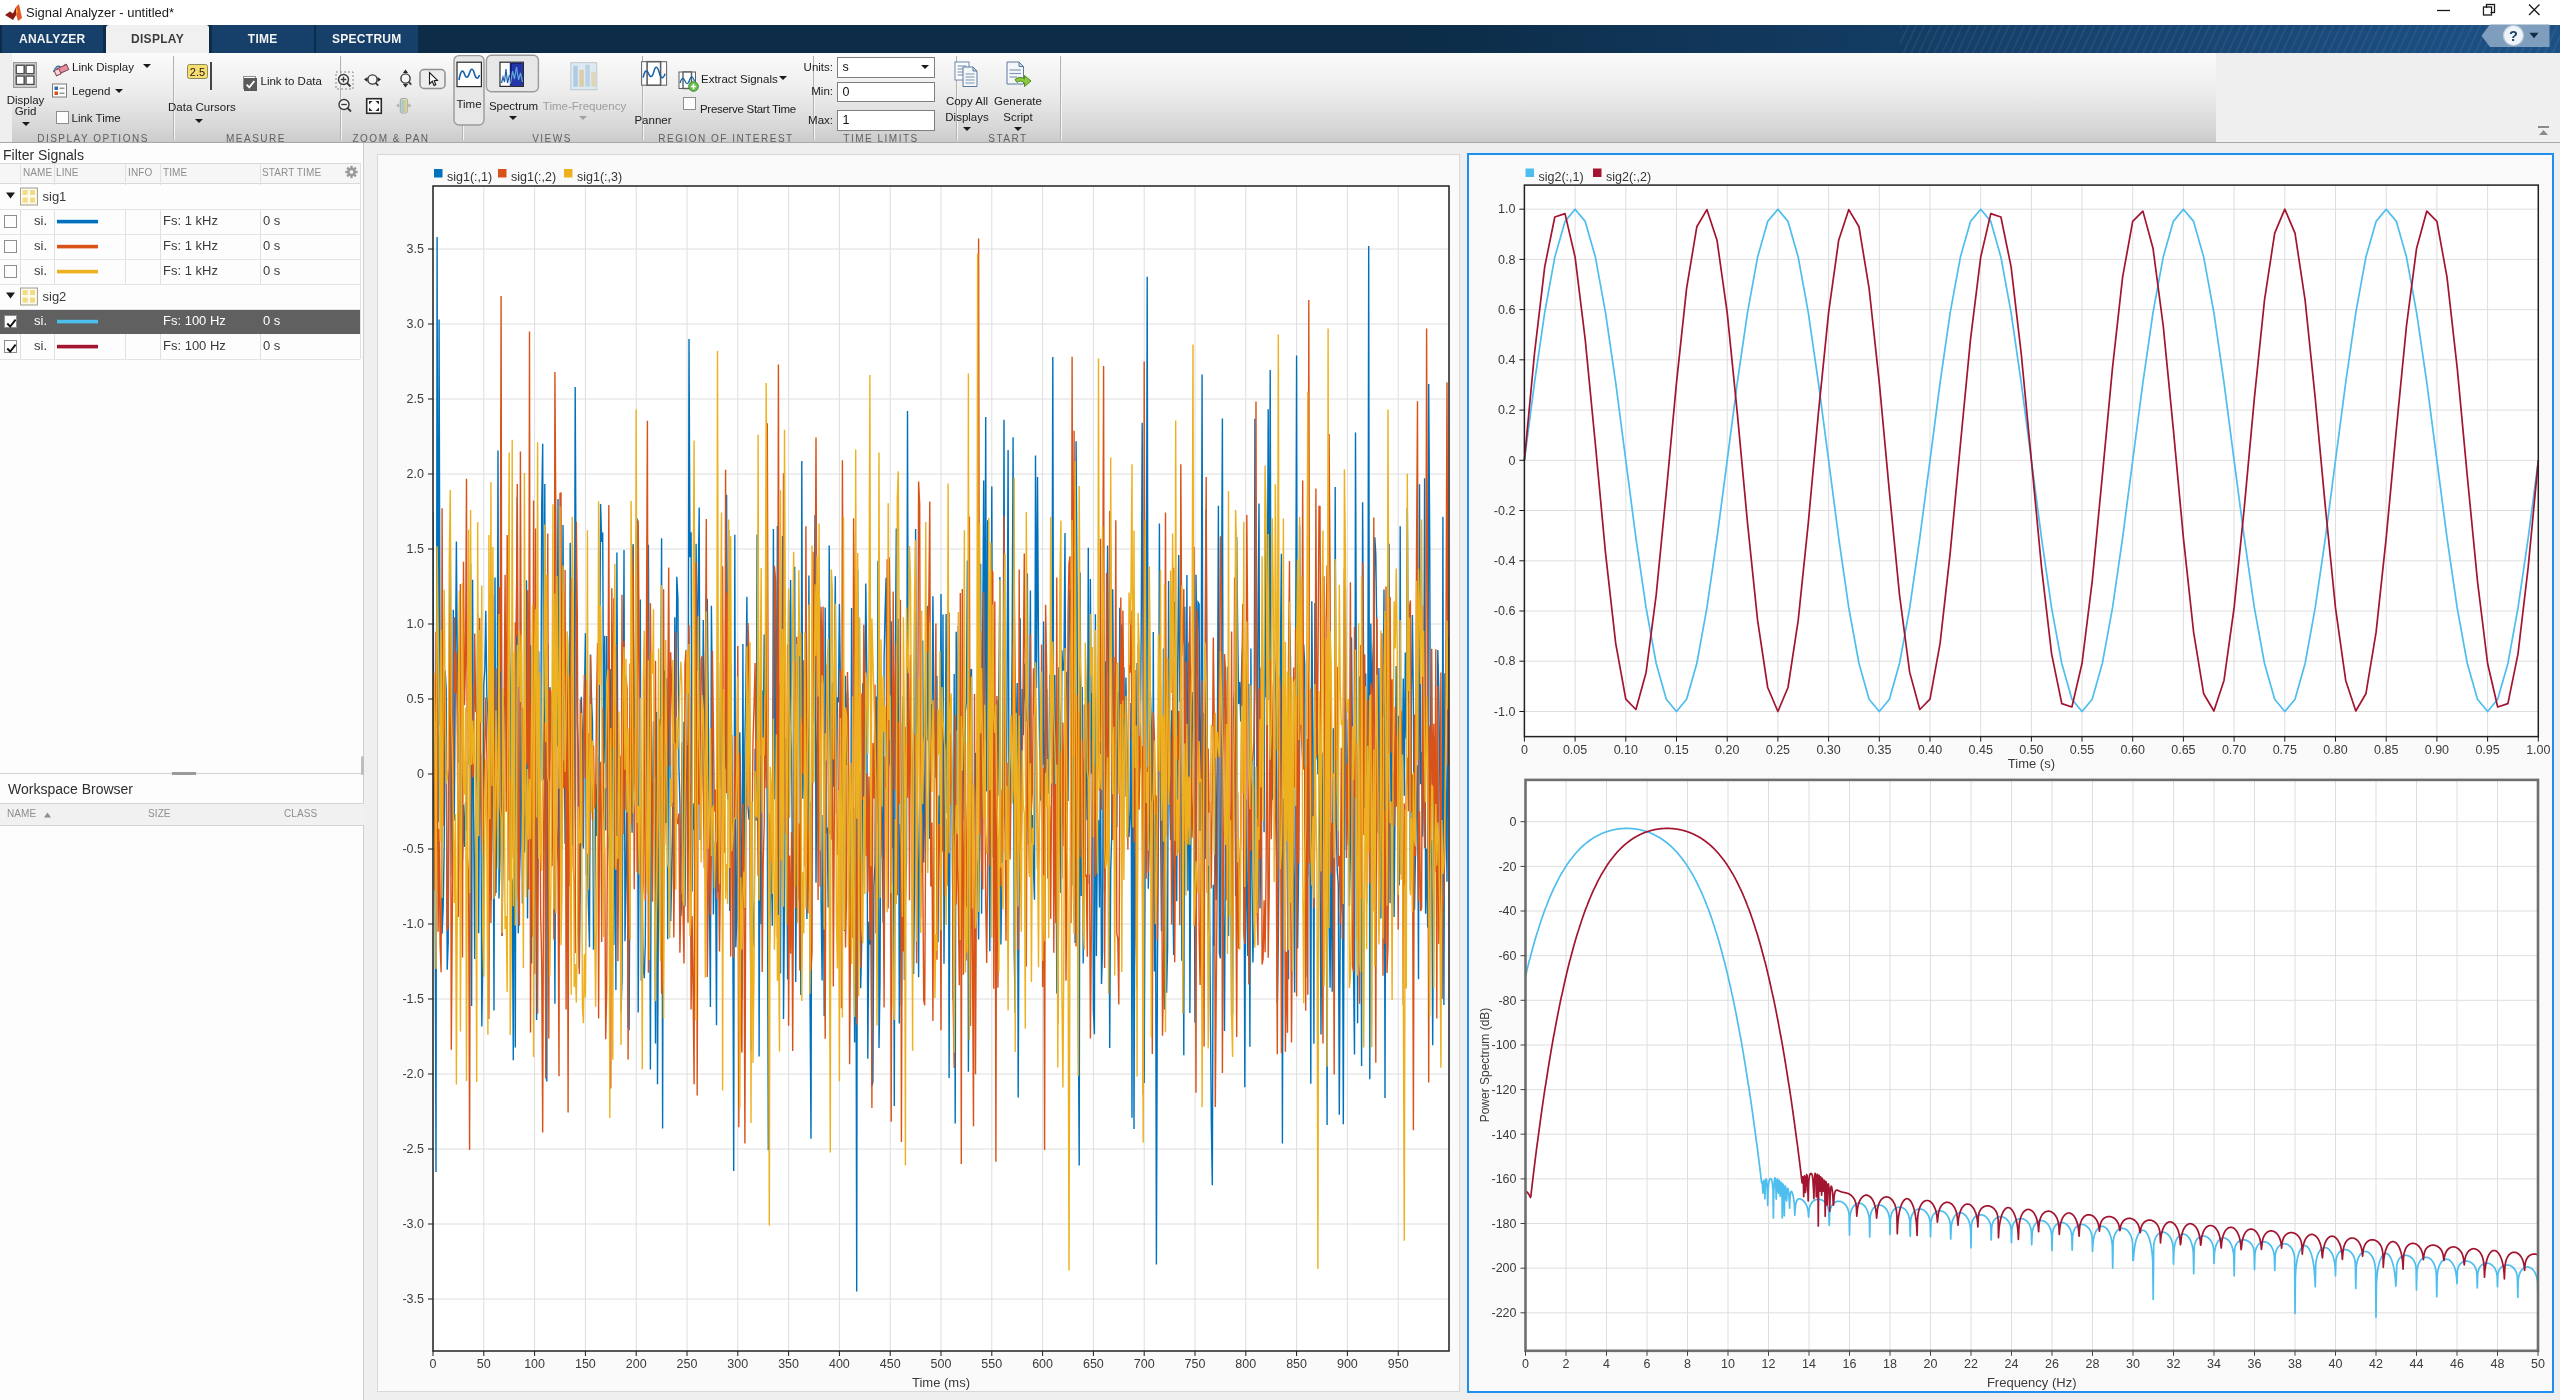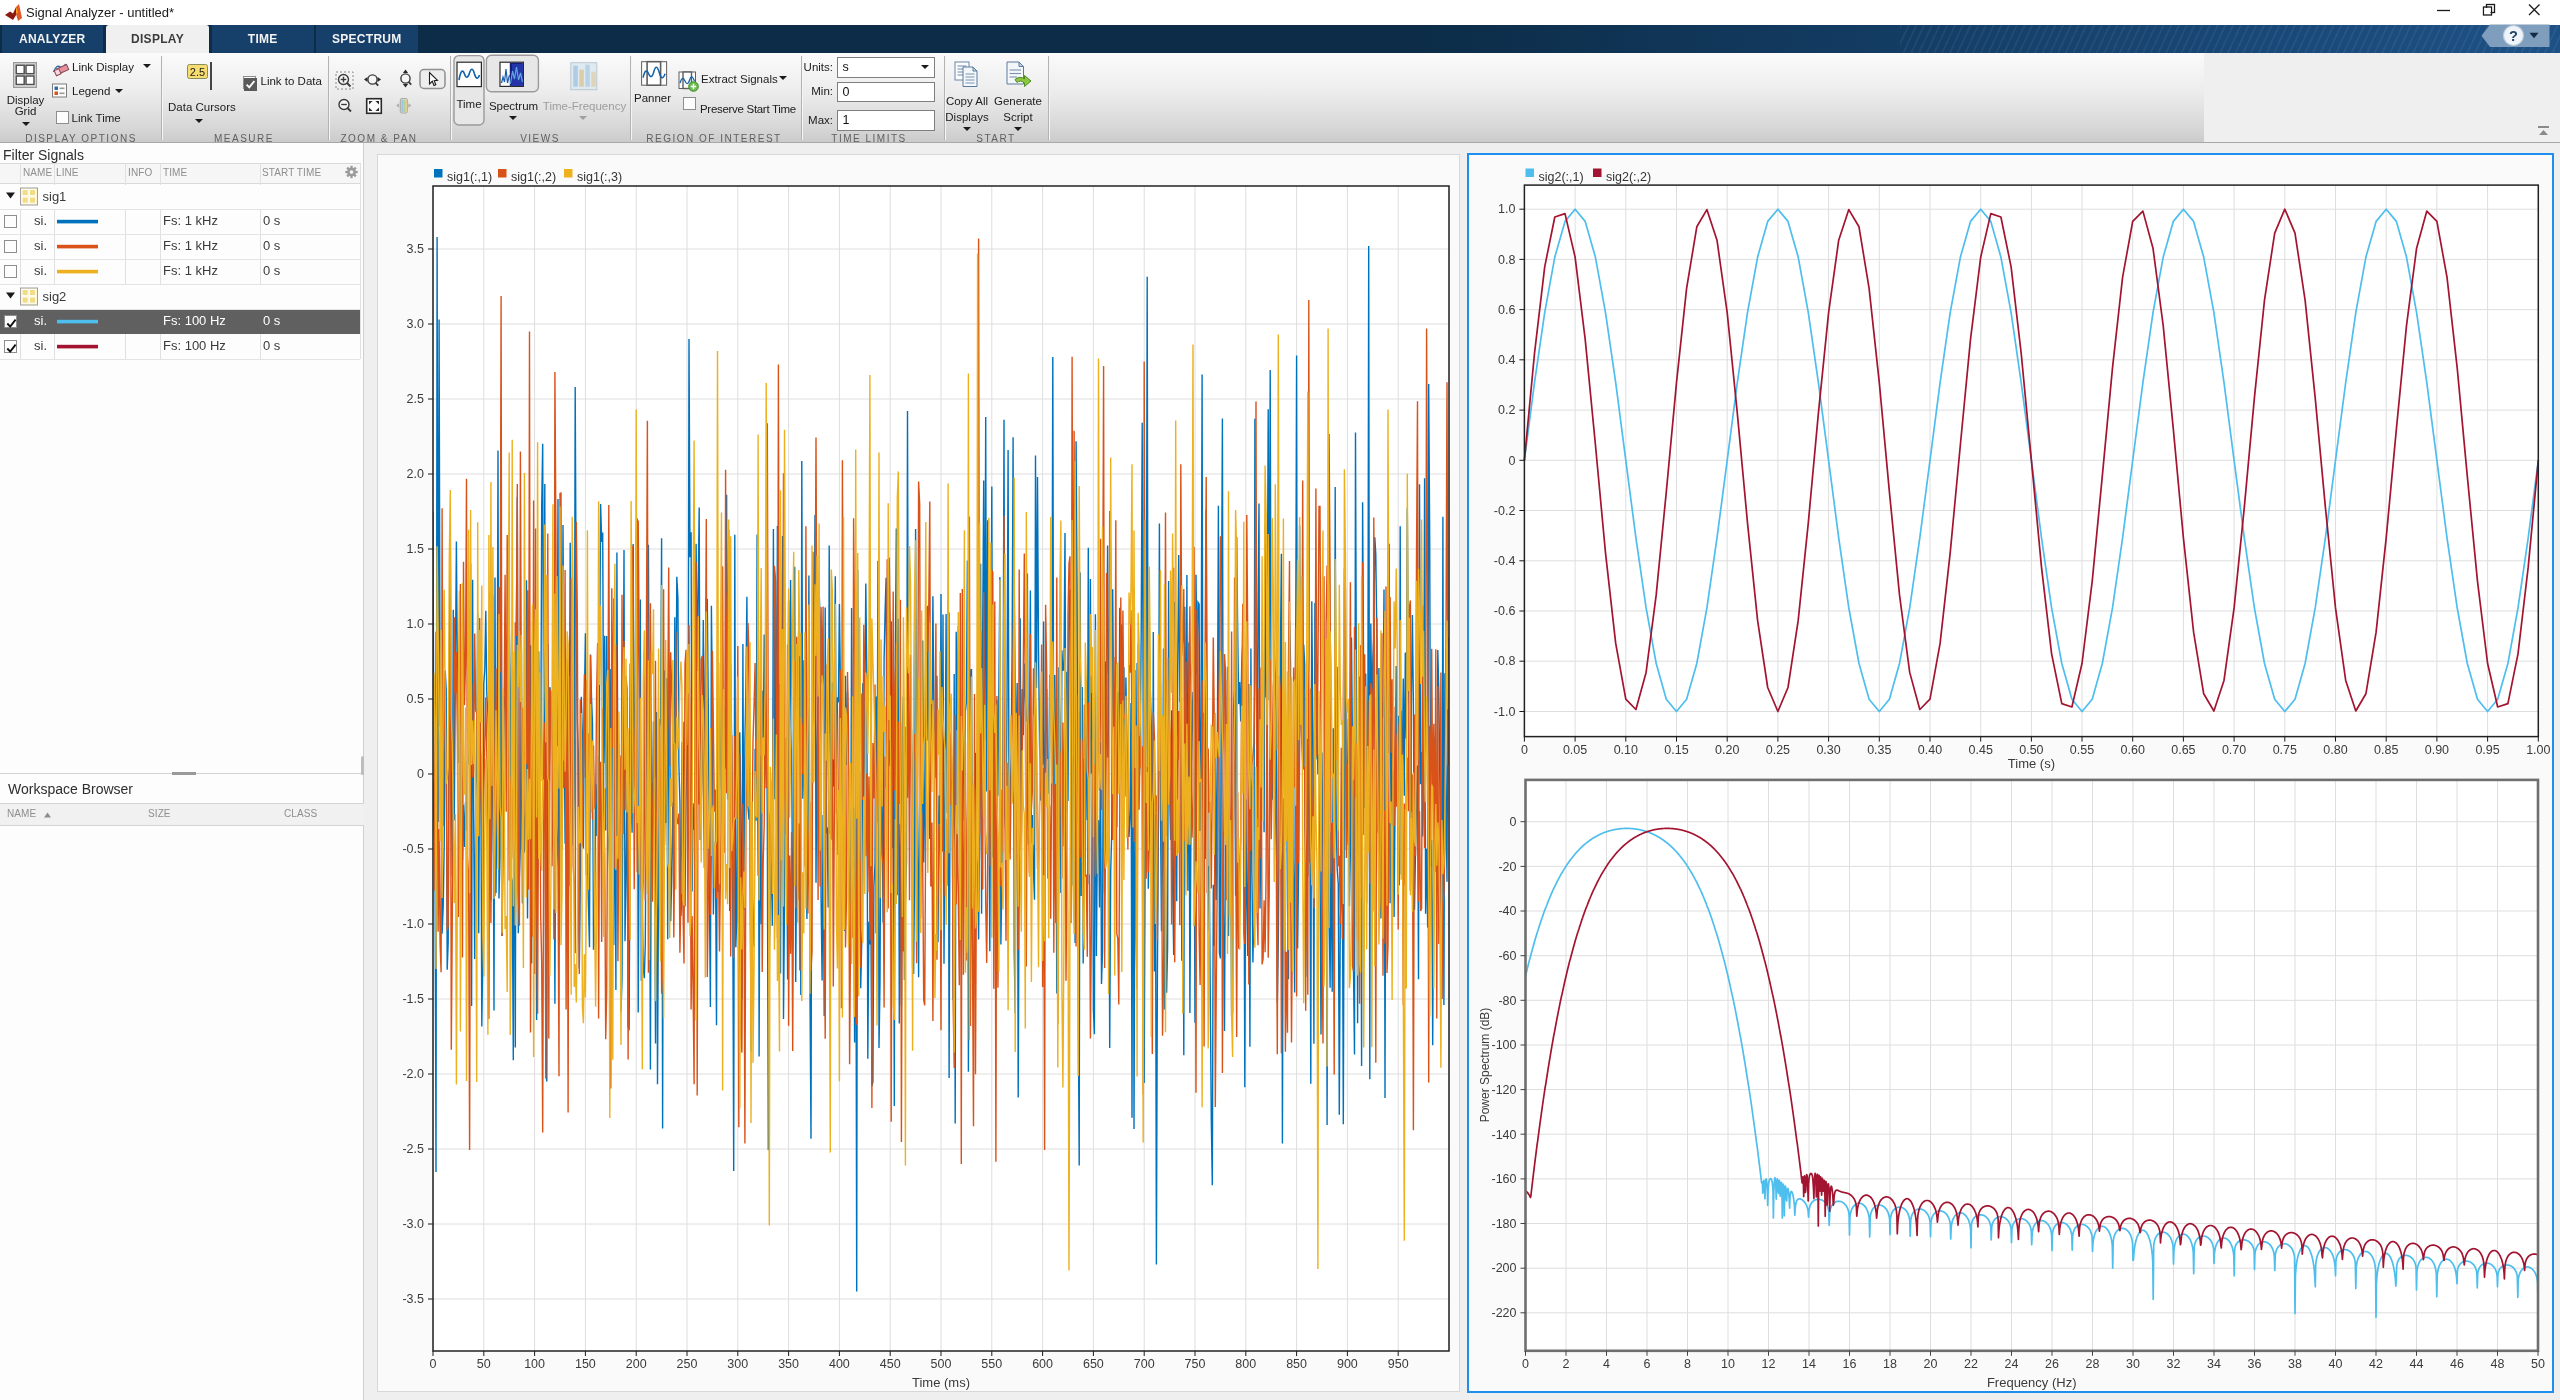--- a/index.html
+++ b/index.html
@@ -2,21 +2,21 @@
 <html><head><meta charset="utf-8"><title>Signal Analyzer - untitled*</title>
 <style>
 *{margin:0;padding:0;box-sizing:border-box}
 html,body{width:2560px;height:1400px;overflow:hidden;font-family:"Liberation Sans",sans-serif;background:#efefef}
 .abs{position:absolute}
 #titlebar{left:0;top:0;width:2560px;height:25px;background:#ffffff}
 #title-text{left:26px;top:5px;font-size:13px;color:#1a1a1a}
 #tabbar{left:0;top:25px;width:2560px;height:27.5px;background:linear-gradient(90deg,#0c2c47 0%,#0c2c47 55%,#15406a 78%,#1d5186 100%)}
 .tab{position:absolute;top:0;height:27.5px;background:#16406a;color:#f3f3f3;font-size:12px;font-weight:bold;text-align:center;line-height:28px;letter-spacing:0.3px}
 .tab.active{background:#f0f0f0;color:#3c3c3c;border-radius:3px 3px 0 0}
-#ribbon{left:0;top:52.5px;width:2204px;height:89px;background:linear-gradient(180deg,#fbfbfb 0%,#ececec 45%,#d6d6d6 85%,#cbcbcb 100%)}
+#ribbon{left:12px;top:52.5px;width:2204px;height:89px;background:linear-gradient(180deg,#fbfbfb 0%,#ececec 45%,#d6d6d6 85%,#cbcbcb 100%)}
 .seclabel{position:absolute;top:80px;font-size:10px;color:#5f5f5f;letter-spacing:1.5px;transform:translateX(-50%);white-space:nowrap}
 .vsep{position:absolute;top:3px;width:1px;height:84px;background:#b3b3b3;box-shadow:1px 0 0 #f5f5f5}
 #ribbonline{left:0;top:141.5px;width:2560px;height:1px;background:#a8a8a8}
 .rtext{position:absolute;font-size:11.5px;color:#202020;white-space:nowrap}
 .rtext.wrap{white-space:normal}
 .rtext.dim{color:#9d9d9d}
 .arrow{position:absolute;width:0;height:0;border-left:4.5px solid transparent;border-right:4.5px solid transparent;border-top:4.5px solid #1a1a1a}
 .arrow.dim{border-top-color:#a0a0a0}
 .cbox{position:absolute;width:13px;height:13px;background:#fdfdfd;border:1px solid #8e8e8e}
 .combo{position:absolute;background:#fff;border:1px solid #7f7f7f;font-size:12.5px;color:#111;padding-left:5px}
@@ -331,21 +331,21 @@
 <div class="cbox" style="left:242.5px;top:75.5px"><svg width="13" height="13" viewBox="0 0 13 13">
       <rect x="0" y="0" width="13" height="13" fill="#5a5a5a"></rect>
       <path d="M2.6 6.6 L5.3 9.4 L10.4 3.0" fill="none" stroke="#fff" stroke-width="1.9"></path>
     </svg></div>
 <div class="rtext abs" style="left:260.5px;top:75px">Link to Data</div>
 <div class="rtext abs" style="left:454px;top:98px;width:30px;text-align:center">Time</div>
 <div class="rtext abs" style="left:470px;top:99.5px;width:87px;text-align:center">Spectrum</div>
 <div class="arrow abs" style="left:508.5px;top:116.1px"></div>
 <div class="rtext dim abs" style="left:542px;top:99.5px;width:85px;text-align:center">Time-Frequency</div>
 <div class="arrow dim abs" style="left:579.4px;top:116.1px"></div>
-<div class="rtext abs" style="left:634px;top:92px;width:38px;text-align:left">Panner</div>
+<div class="rtext abs" style="left:634px;top:114px;width:38px;text-align:center">Panner</div>
 <div class="rtext abs" style="left:701px;top:73px">Extract Signals</div>
 <div class="arrow abs" style="left:779px;top:75.5px"></div>
 <div class="cbox" style="left:683px;top:97px"></div>
 <div class="rtext abs" style="left:700px;top:103px;letter-spacing:-0.3px">Preserve Start Time</div>
 <div class="rtext abs" style="left:773px;top:60.5px;width:60px;text-align:right">Units:</div>
 <div class="combo abs" style="left:836.5px;top:57px;width:98px;height:20.5px;line-height:19px">s</div>
 <div class="arrow abs" style="left:921px;top:65px"></div>
 <div class="rtext abs" style="left:773px;top:85px;width:60px;text-align:right">Min:</div>
 <div class="combo abs" style="left:836.5px;top:81.5px;width:98px;height:20.5px;line-height:19px">0</div>
 <div class="rtext abs" style="left:773px;top:113.5px;width:60px;text-align:right">Max:</div>

